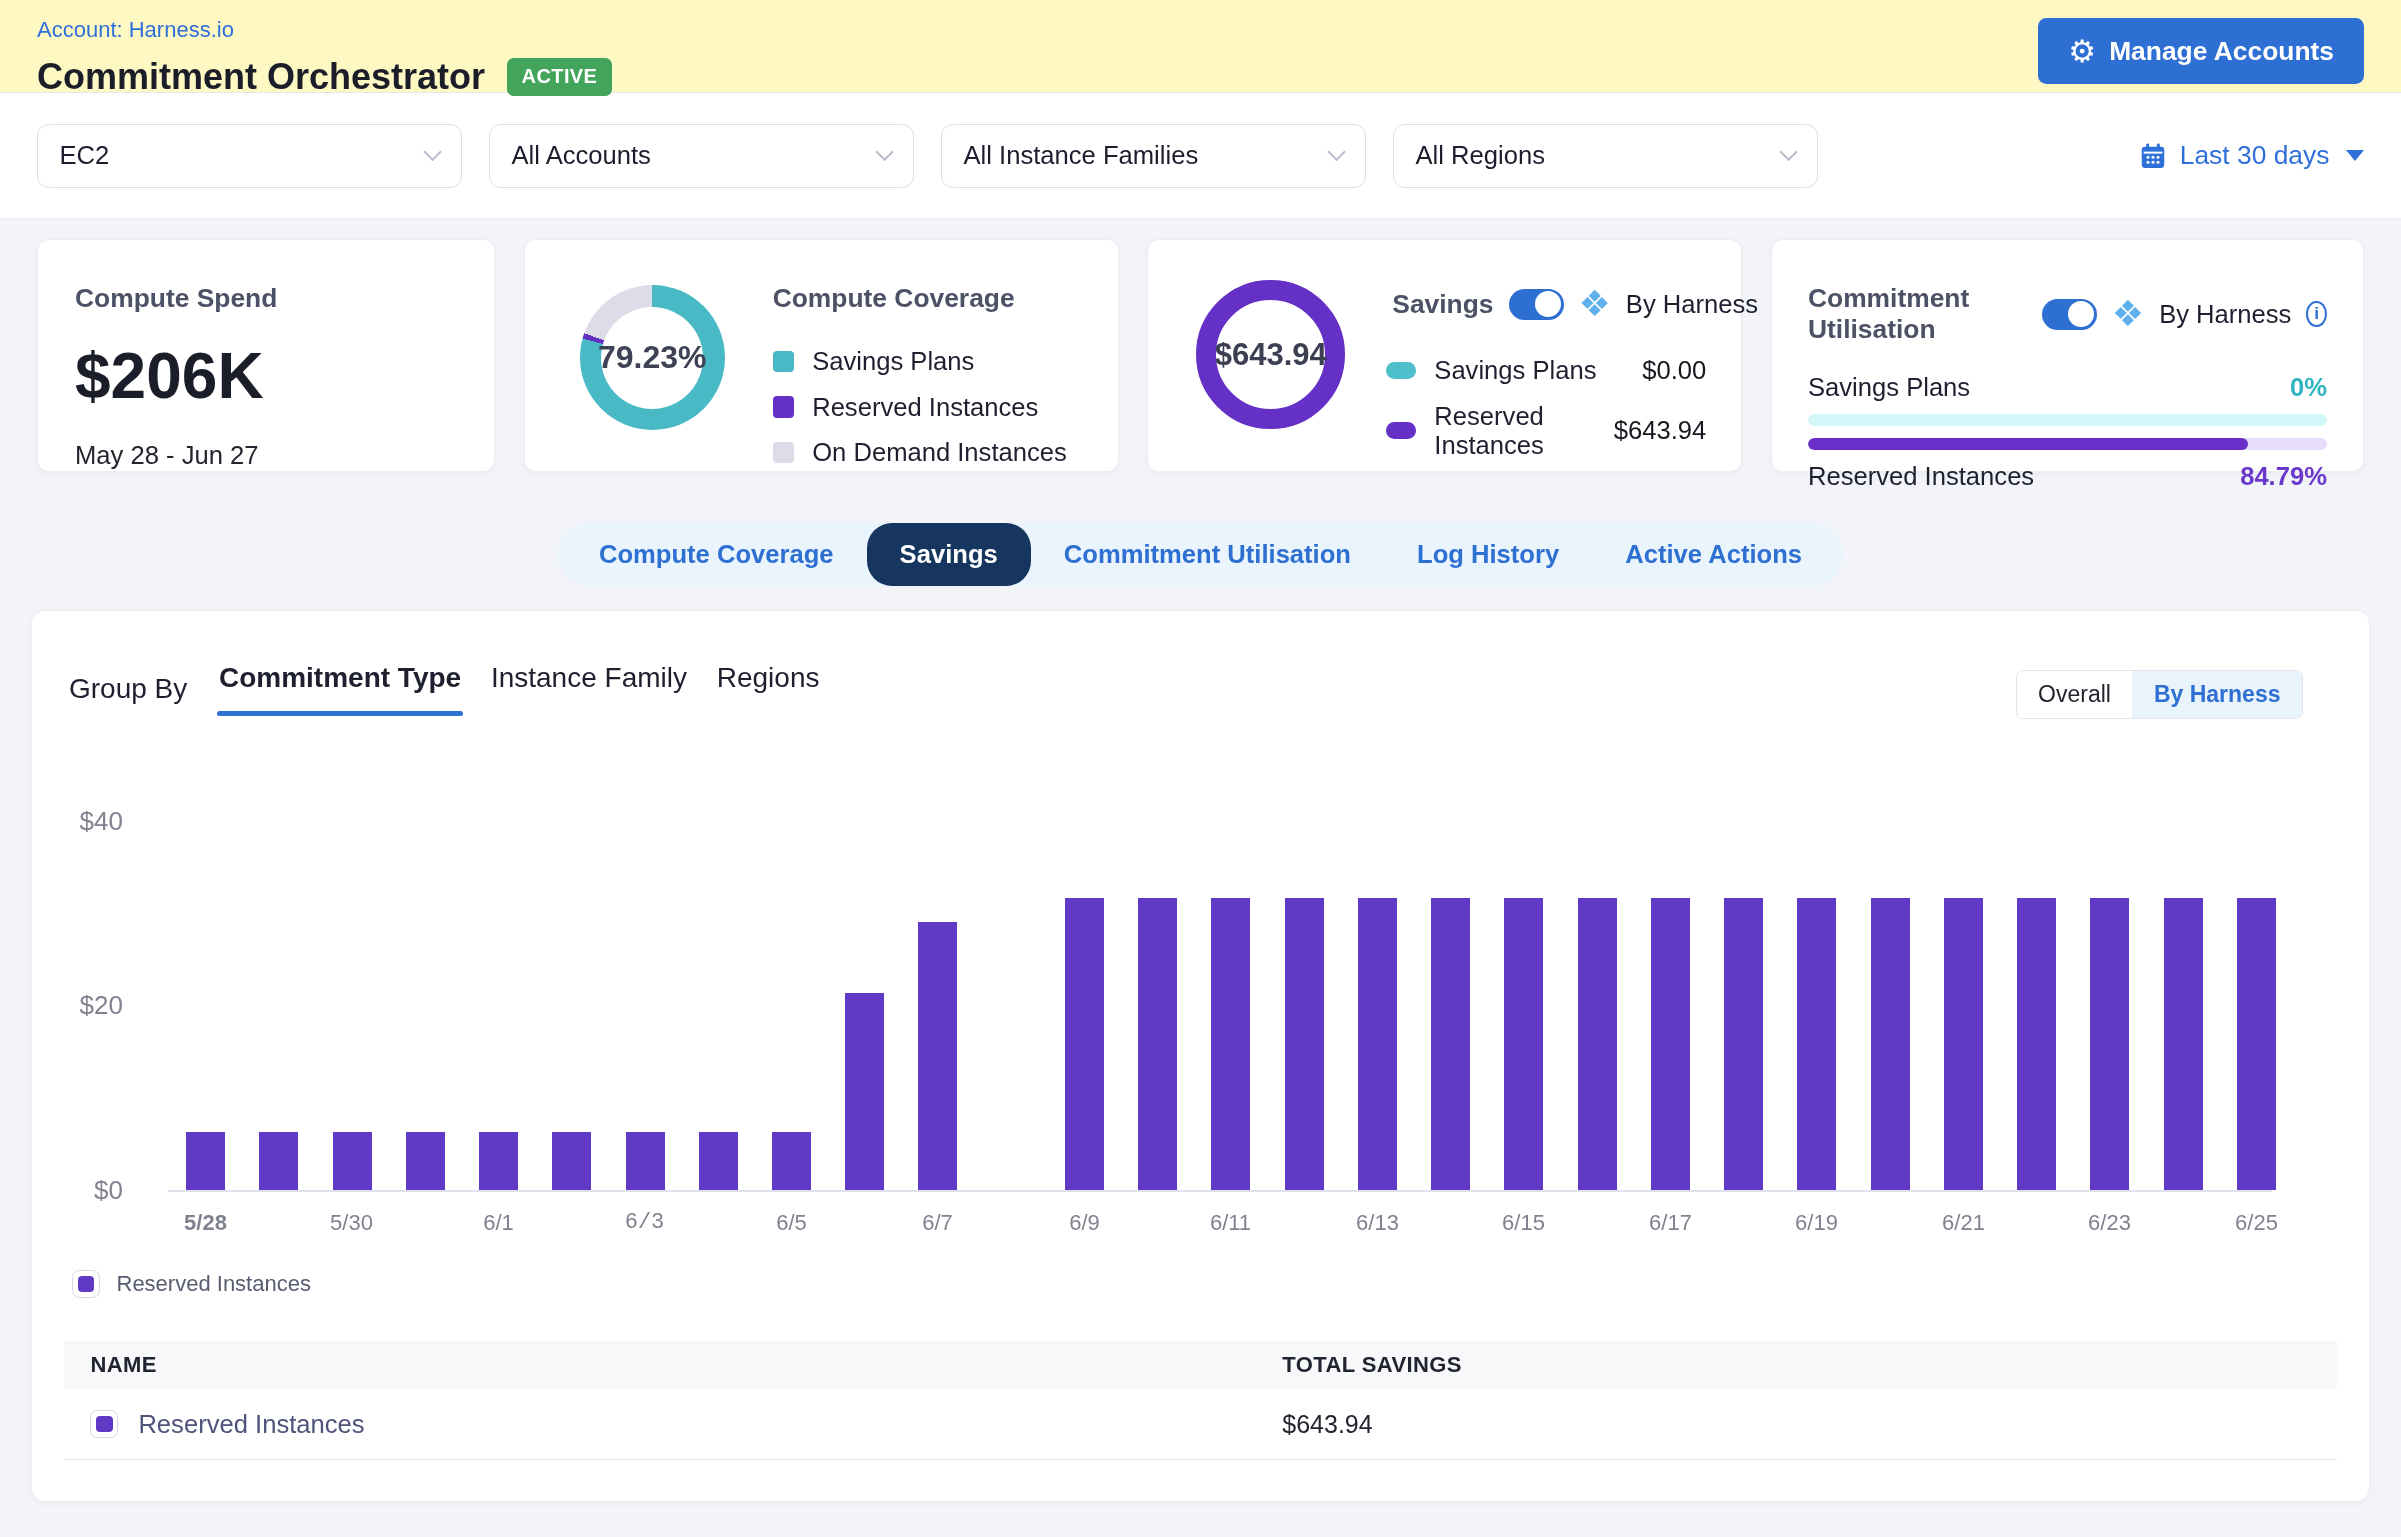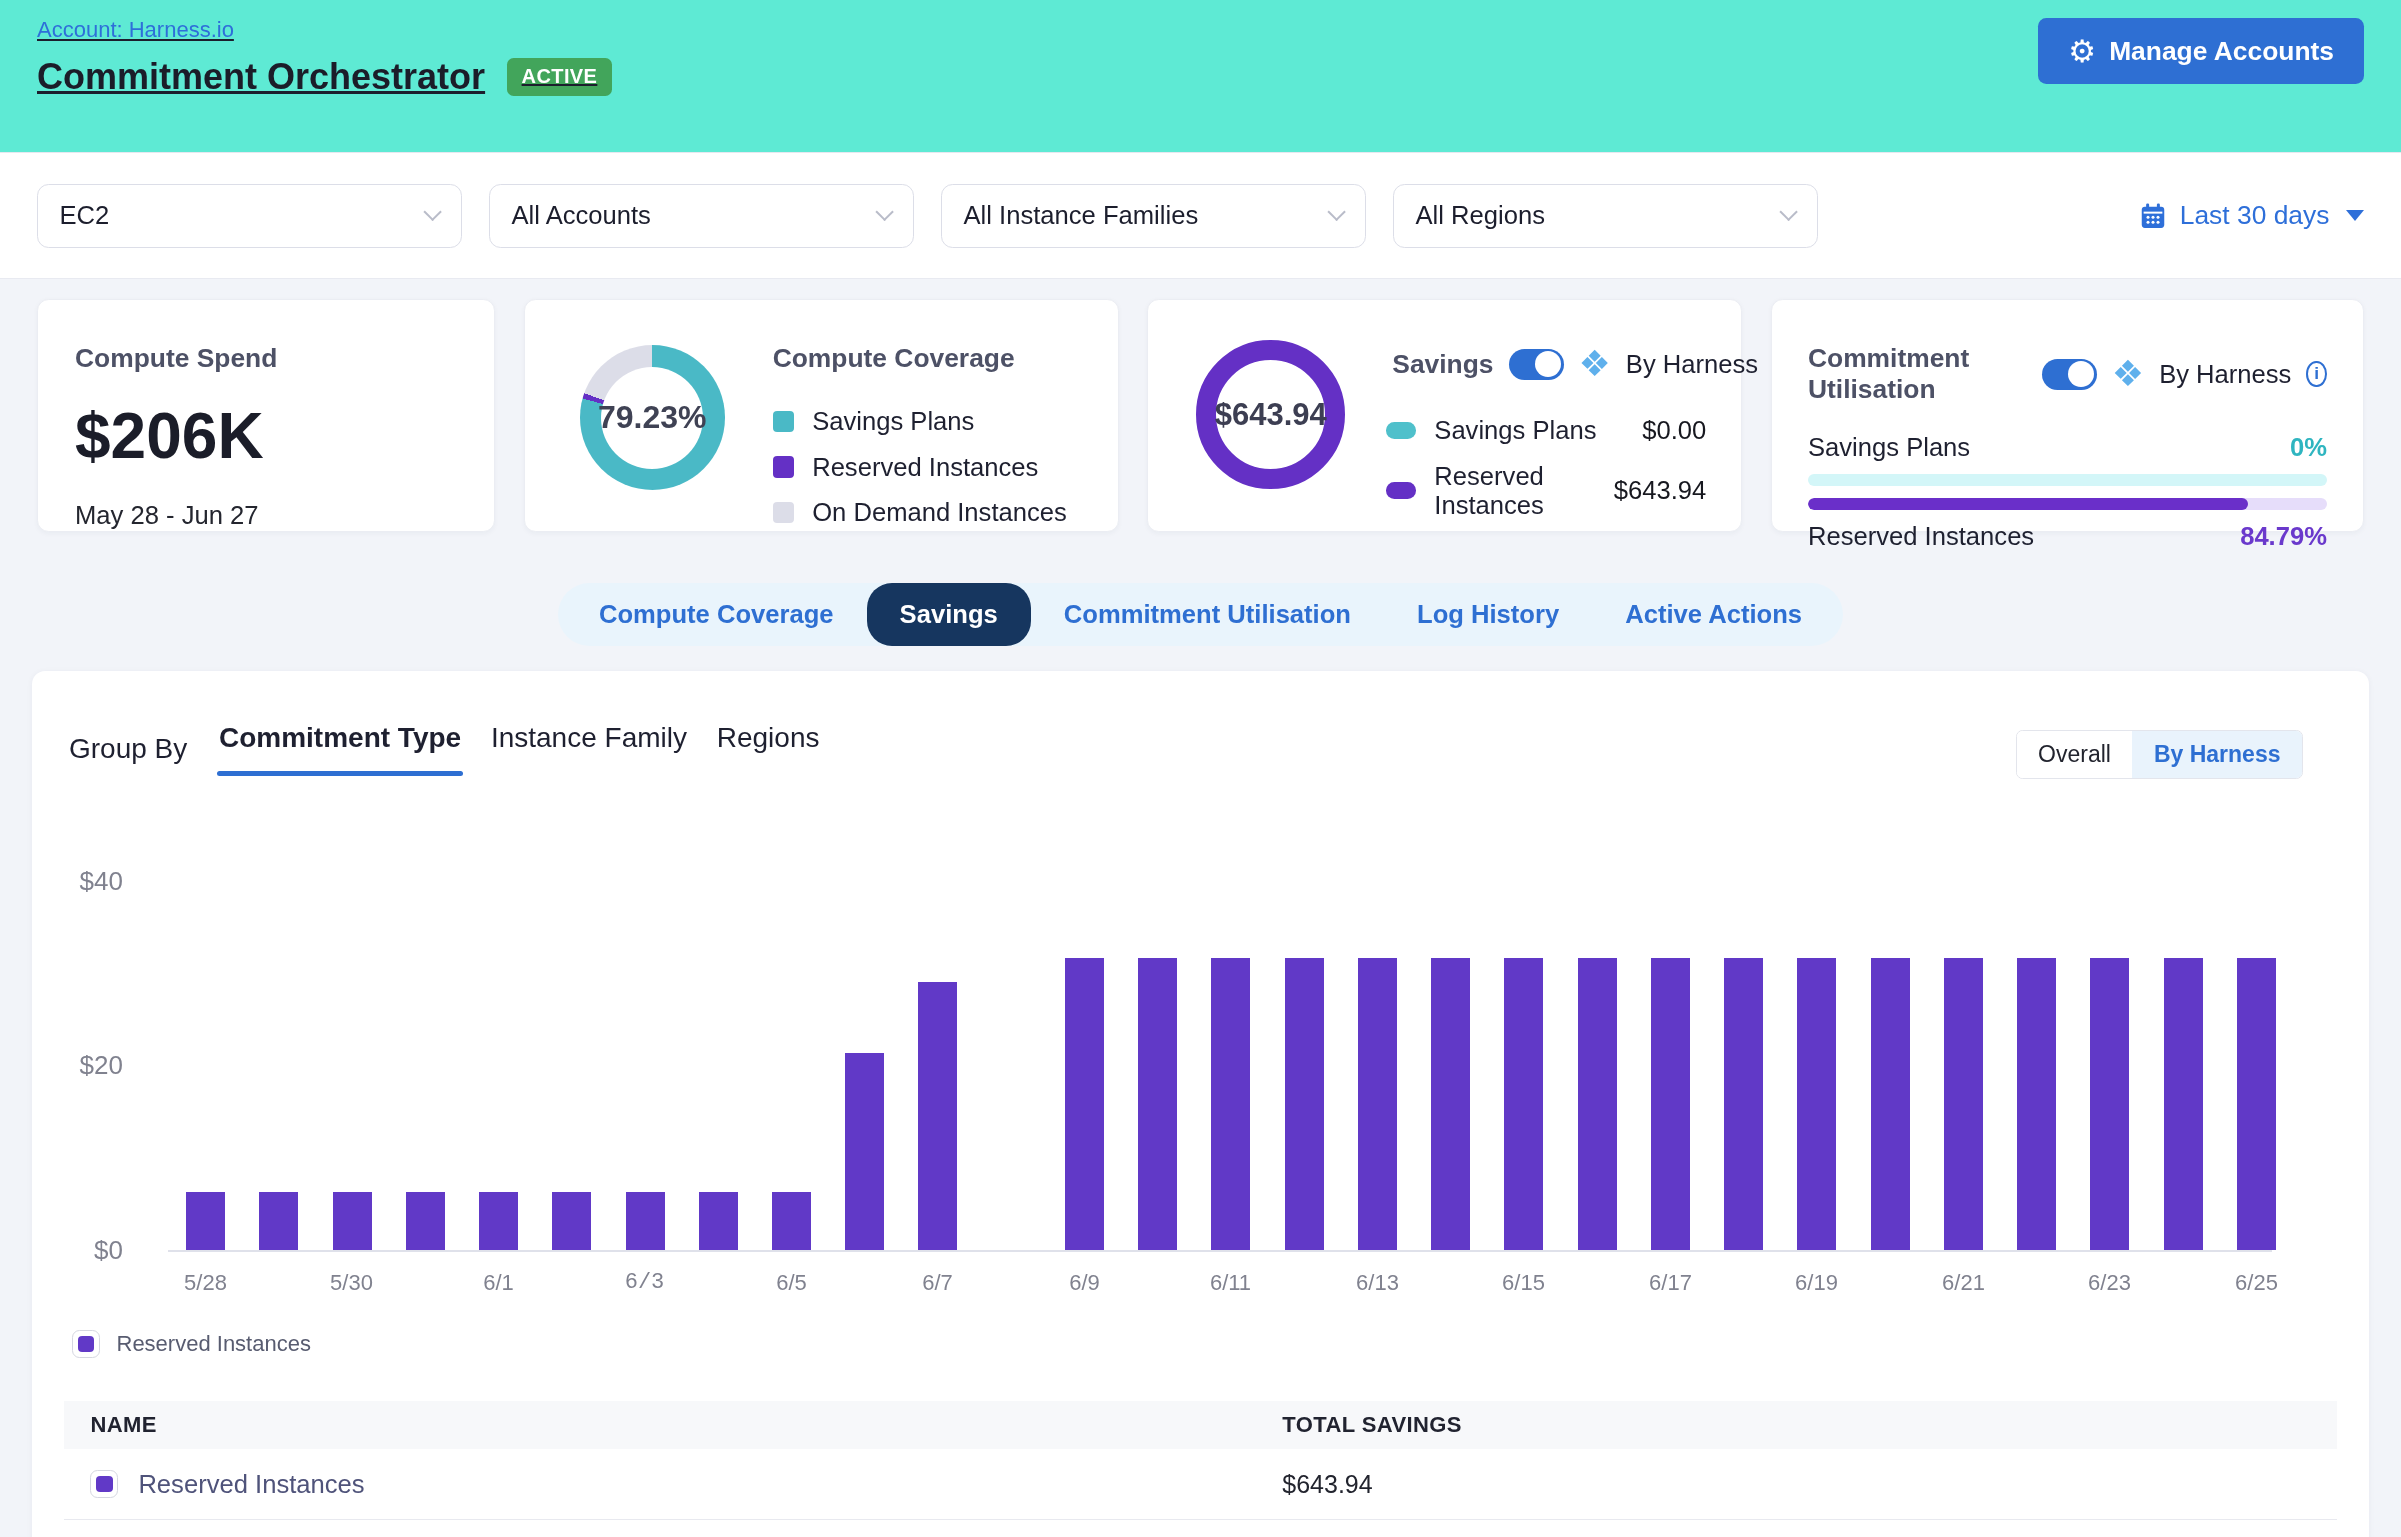--- a/index.html
+++ b/index.html
@@ -1,20 +1,20 @@
 <!DOCTYPE html>
 <html style="font-size:13.2px"><head>
 <meta charset="utf-8">
 <style>
   * { box-sizing: border-box; margin: 0; padding: 0; }
   html,body { width:2401px; height:1538px; }
   body { background:#f2f4f9; font-family:"Liberation Sans", sans-serif; color:#1c1e2d; }
 
   
-  .header { background:#5eead4; height:153px; padding:16.5px 37px 0 37px; position:relative; border-bottom:1.7px solid #e6e8f0;text-decoration:underline; }
+  .header { background:#fef9c3; height:93px; padding:16.5px 37px 0 37px; position:relative; border-bottom:1.7px solid #e6e8f0; }
   .account-link { color:#2e6fd9; font-size:22px; }
   .title-row { display:flex; align-items:center; margin-top:13.2px; }
   .page-title { font-size:36px; font-weight:bold; color:#1b1d29; }
   .status-badge { background:#42a55b; color:#fff; font-size:20px; font-weight:bold; letter-spacing:0.4px;
                   border-radius:6.6px; padding:7.4px 15px; margin-left:21.5px; }
   .manage-btn { position:absolute; right:37px; top:18px; height:66px; background:#2e6fd3; color:#fff;
                 border:none; border-radius:8.3px; font-size:26.4px; font-weight:bold; padding:0 30px;
                 display:flex; align-items:center; gap:13.2px; font-family:inherit; cursor:pointer; }
   .gear { font-size:31px; font-weight:normal; line-height:1; }
 
@@ -273,21 +273,21 @@
     <span class="seg">Overall</span>
     <span class="seg active">By Harness</span>
   </div>
 
   <div class="chart" id="chart">
     <div class="axis"></div>
   <span class="ytick" style="left: 0px; top: 579px;">$0</span>
       <span class="ytick" style="left: 0px; top: 394px;">$20</span>
       <span class="ytick" style="left: 0px; top: 210px;">$40</span>
       <div class="bar" style="left: 154px; width: 39px; top: 521px; height: 58px; background: rgb(97, 57, 199);"></div>
-      <span class="xlab" style="left: 128px;">5/28</span>
+      <span class="xlab" style="left: 128px; font-weight: bold;">5/28</span>
       <div class="bar" style="left: 227px; width: 39px; top: 521px; height: 58px; background: rgb(97, 57, 199);"></div>
       <div class="bar" style="left: 301px; width: 39px; top: 521px; height: 58px; background: rgb(97, 57, 199);"></div>
       <span class="xlab" style="left: 274px;">5/30</span>
       <div class="bar" style="left: 374px; width: 39px; top: 521px; height: 58px; background: rgb(97, 57, 199);"></div>
       <div class="bar" style="left: 447px; width: 39px; top: 521px; height: 58px; background: rgb(97, 57, 199);"></div>
       <span class="xlab" style="left: 421px;">6/1</span>
       <div class="bar" style="left: 520px; width: 39px; top: 521px; height: 58px; background: rgb(97, 57, 199);"></div>
       <div class="bar" style="left: 594px; width: 39px; top: 521px; height: 58px; background: rgb(97, 57, 199);"></div>
       <span class="xlab" style="left: 567px; font-family: Liberation Mono, monospace;">6/3</span>
       <div class="bar" style="left: 667px; width: 39px; top: 521px; height: 58px; background: rgb(97, 57, 199);"></div>

